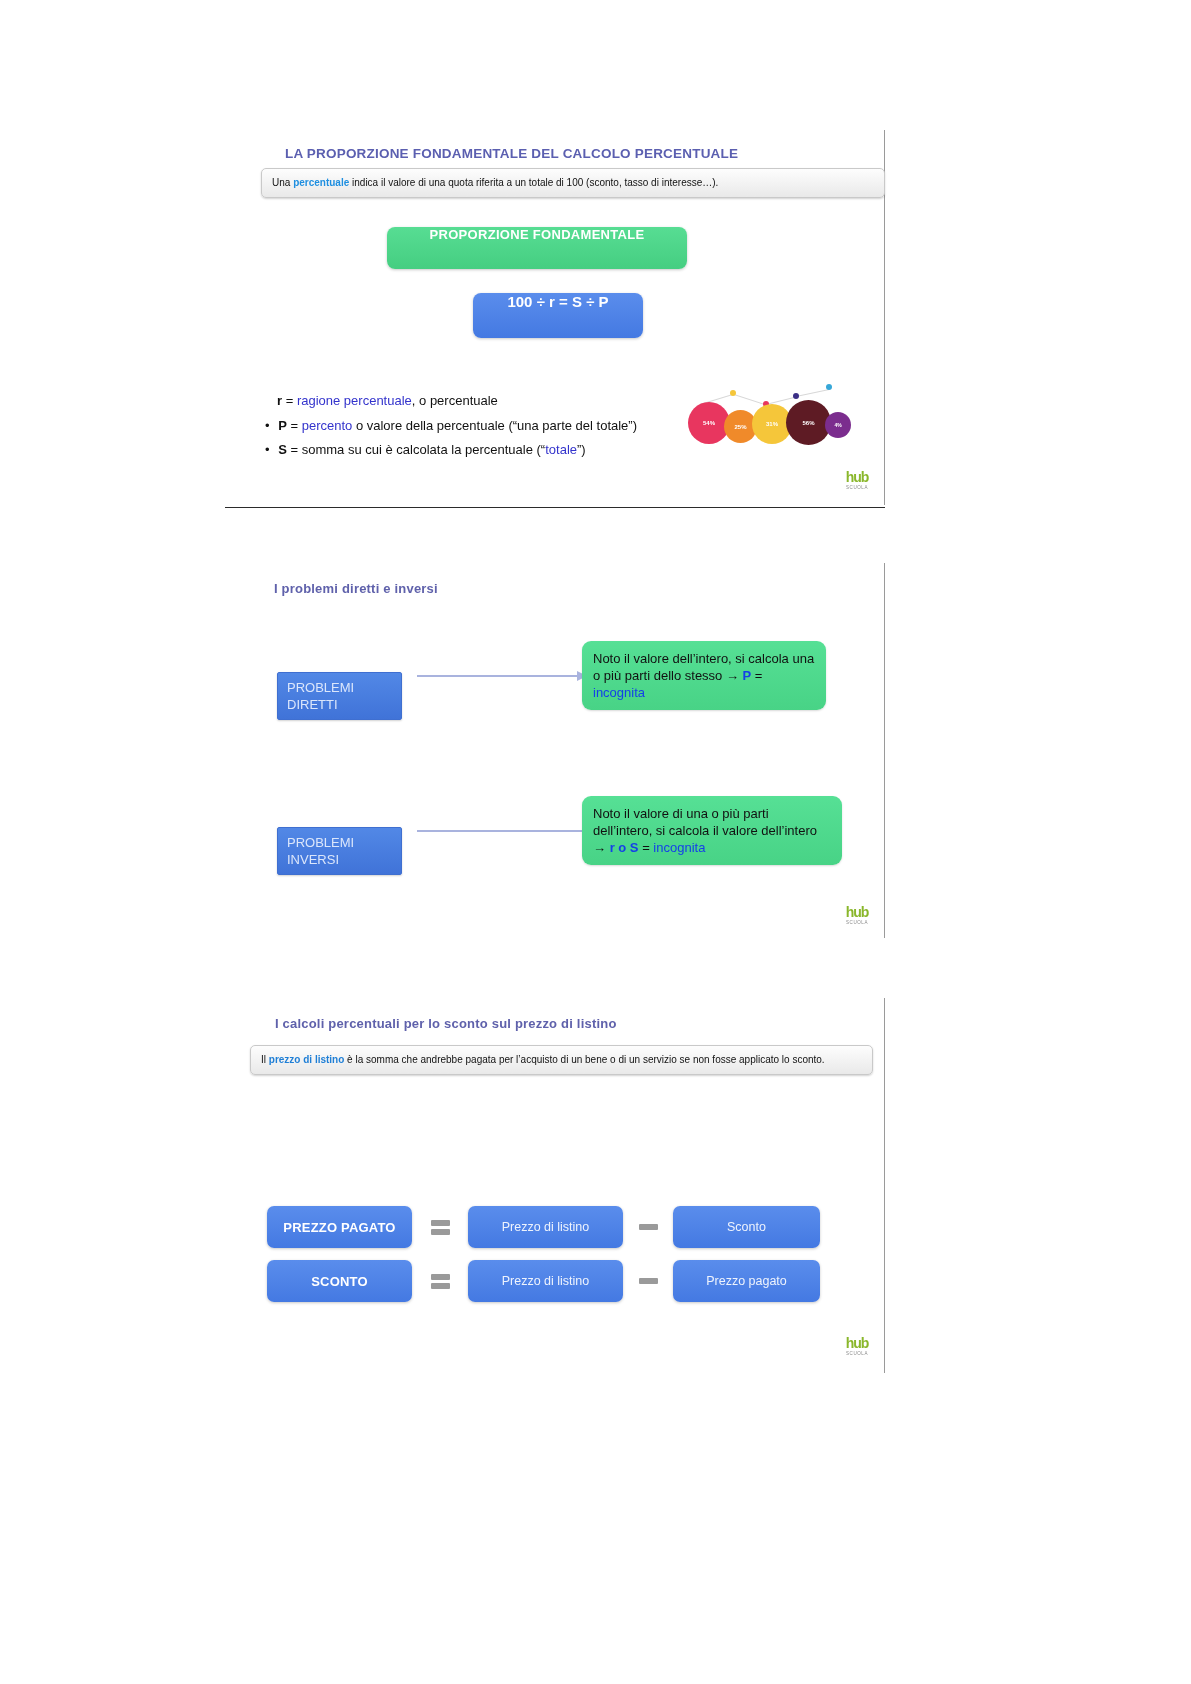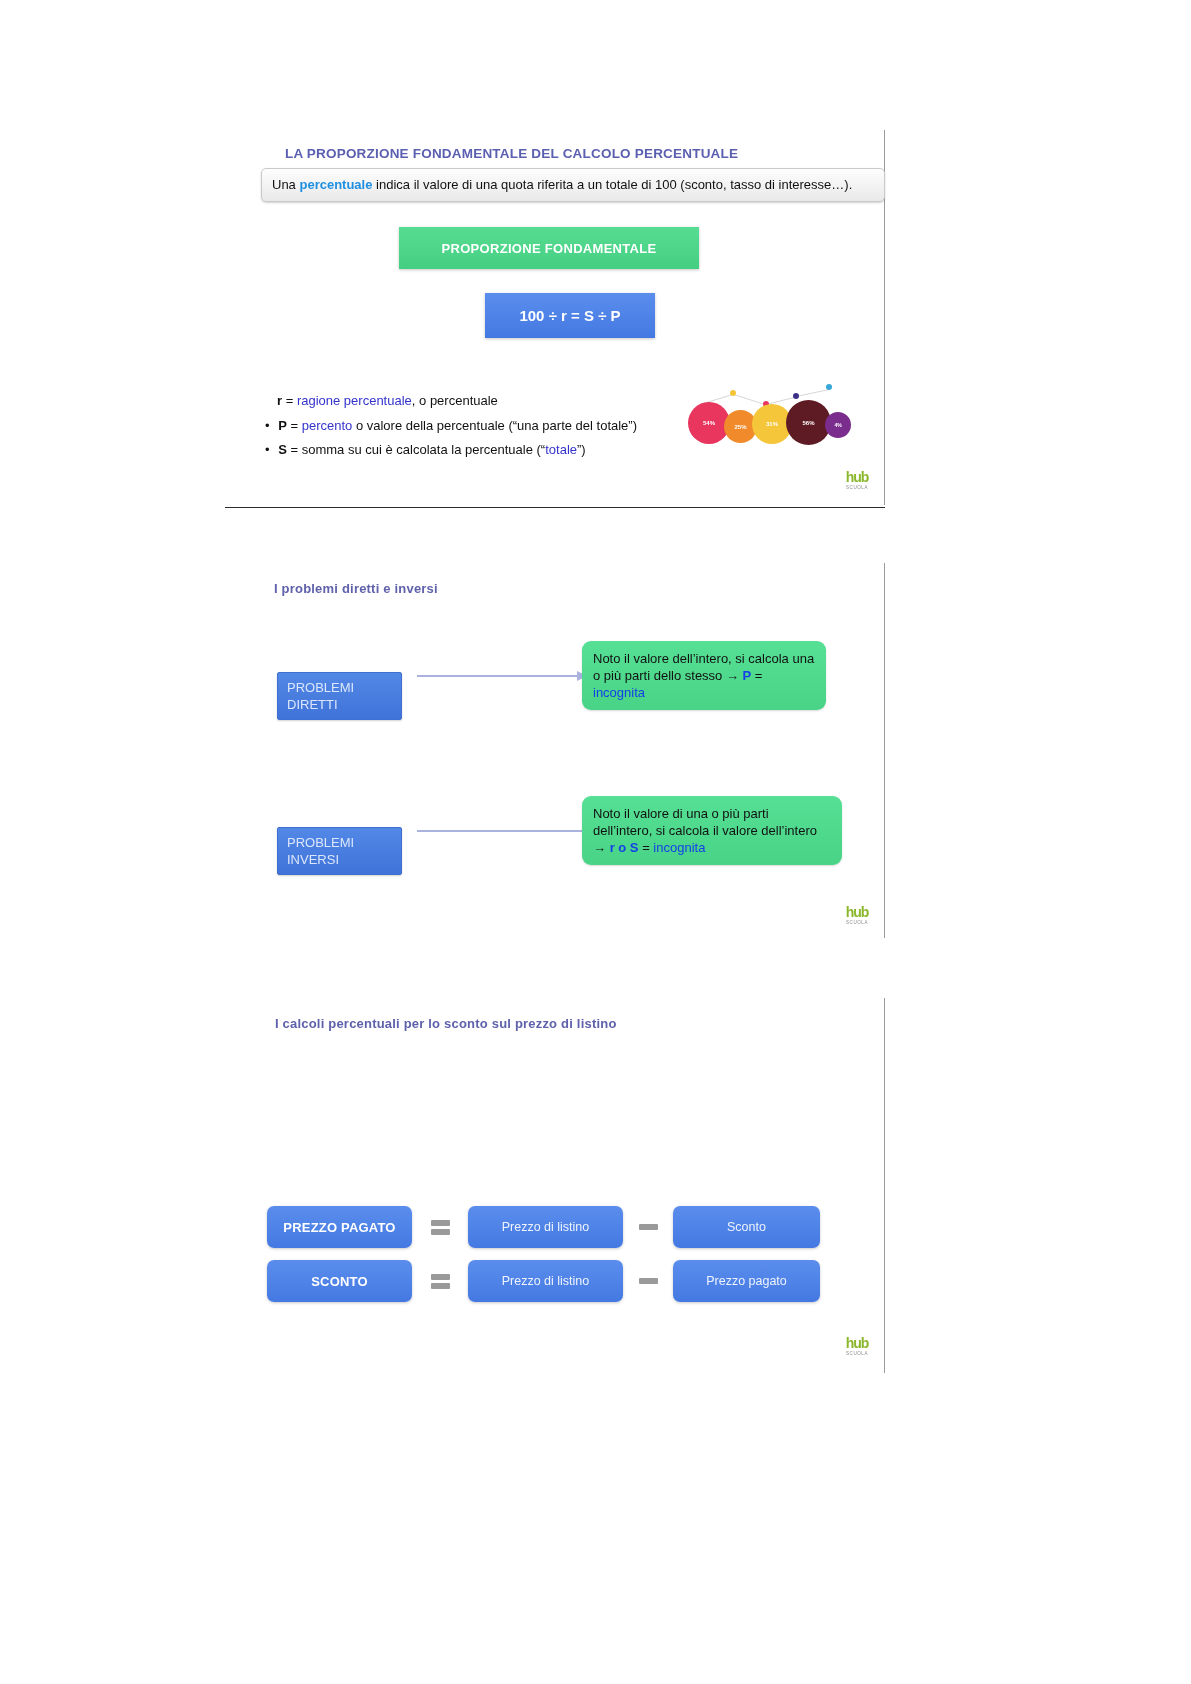--- a/index.html
+++ b/index.html
@@ -15,31 +15,30 @@
     font-size:13.5px;font-weight:bold;color:#5b5fb0;letter-spacing:.2px;padding-left:20px;
   }
   .slide-title.sub{font-size:13px;color:#5f61ab;}
 
   
   .defbox{
     border:1px solid #c9c9c9;border-radius:5px;
     background:linear-gradient(180deg,#fdfdfd 0%,#f2f2f2 55%,#e9e9e9 100%);
     box-shadow:0 1px 2px rgba(0,0,0,.18);
     padding:7px 10px 8px 10px;
-    font-size:13px;line-height:1.32;color:#111;
+    font-size:10px;line-height:1.32;color:#111;
   }
   .defbox b.blue{color:#1f8fe0;font-weight:bold;}
   .defbox b.blue2{color:#1f7fd6;font-weight:bold;}
 
   
   .pill{
-    border-radius:0;display:flex;align-items:center;justify-content:center;
+    border-radius:8px;display:flex;justify-content:center;
     text-align:center;color:#fff;font-weight:bold;
     box-shadow:0 1px 3px rgba(0,0,0,.22);
-    margin-left:12px;
   }
   .pill.green{background:#4fd68a;background:linear-gradient(180deg,#57dd93,#45ce81);}
   .pill.blue{background:#5085e8;background:linear-gradient(180deg,#5a8dec,#4479e2);}
 
   
   .legend{font-size:13px;line-height:1.9;color:#111;}
   .legend .bl{color:#3333cc;}
   .legend .sym{font-weight:bold;}
   .legend li{list-style:none;}
   .legend .bullet:before{content:"\2022";margin-right:5px;}
@@ -187,20 +186,23 @@
       <div class="word">hub</div>
       <div class="scuola">SCUOLA</div>
     </div>
   </div>
 
   <div class="slide" style="left:225px;top:998px;width:660px;height:375px;">
     <div class="slide-rule-v" style="height:375px;"></div>
 
     <div class="slide-title sub" style="position:absolute;left:30px;top:18px;">I calcoli percentuali per lo sconto sul prezzo di listino</div>
 
+    <div class="defbox" style="position:absolute;left:25px;top:47px;width:601px;">
+      <span>Il </span><b class="blue2">prezzo di listino</b><span> è la somma che andrebbe pagata per l’acquisto di un bene o di un servizio se non fosse applicato lo sconto.</span>
+    </div>
 
 
     <div class="eqrow" style="left:42px;top:208px;width:580px;height:42px;">
       <div class="eqpill strong" style="width:145px;height:42px;">
         <span>PREZZO PAGATO</span>
       </div>
       <div class="op" style="width:56px;">
         <div class="bar"></div>
         <div class="bar"></div>
       </div>

